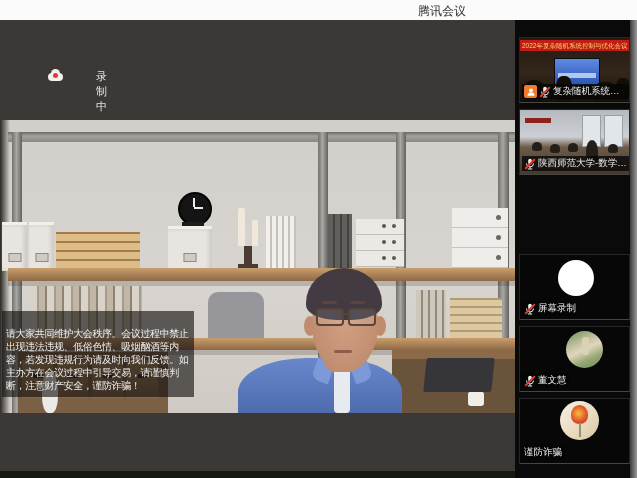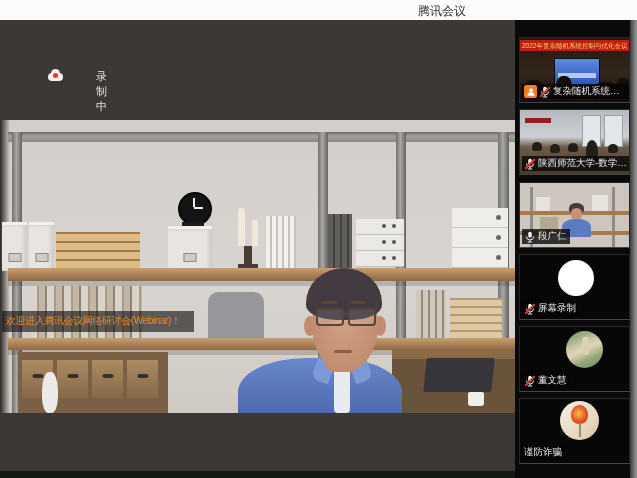--- a/index.html
+++ b/index.html
@@ -228,21 +228,22 @@
       <div class="brow" style="left:322px;"></div>
       <div class="brow" style="left:350px;"></div>
       <div class="lens" style="left:316px;"></div>
       <div class="lens" style="left:348px;"></div>
       <div class="bridge"></div>
       <div class="mouth"></div>
     </div>
   </div>
 
   <div class="abs announce">
-    <span class="a-title">欢迎进入腾讯会议网络研讨会(Webinar)！</span><br>
+    <br>
+    <span>请大家共同维护大会秩序。会议过程中禁止出现违法违规、低俗色情、吸烟酗酒等内容，若发现违规行为请及时向我们反馈。如主办方在会议过程中引导交易，请谨慎判断，注意财产安全，谨防诈骗！</span>
   </div>
 
 </div>
 
 <div class="abs bottom-strip"></div>
 
 <div class="abs sidebar">
 
   <div class="abs tile" style="top:17px;">
     <div class="art art-room1">
@@ -289,45 +290,20 @@
           <rect x="4.2" y="0.8" width="3.6" height="6" rx="1.8" fill="#f0f0f0"></rect>
           <path d="M2.5 5.5a3.5 3.5 0 0 0 7 0" fill="none" stroke="#f0f0f0" stroke-width="1"></path>
           <line x1="6" y1="9" x2="6" y2="10.6" stroke="#f0f0f0" stroke-width="1"></line>
           <line x1="3.8" y1="11" x2="8.2" y2="11" stroke="#f0f0f0" stroke-width="1"></line>
         </svg>
       </span>
       <span class="nm">陕西师范大学-数学与统...</span>
     </div>
   </div>
 
-  <div class="abs tile" style="top:162px;">
-    <div class="art art-speaker">
-      <div class="mini-post" style="left:10px;"></div>
-      <div class="mini-post" style="left:92px;"></div>
-      <div class="wood-line" style="top:28px;"></div>
-      <div class="wood-line" style="top:48px;"></div>
-      <div class="mini-item" style="left:16px;top:14px;width:14px;height:14px;"></div>
-      <div class="mini-item" style="left:72px;top:12px;width:16px;height:16px;"></div>
-      <div class="mini-item" style="left:20px;top:34px;width:18px;height:14px;background:#b3a892;"></div>
-      <div class="mini-hair"></div>
-      <div class="mini-face"></div>
-      <div class="mini-shirt"></div>
-    </div>
-    <div class="label">
-      <span class="mic-wrap">
-        <svg width="12" height="12" viewBox="0 0 12 12">
-          <rect x="4.2" y="0.8" width="3.6" height="6" rx="1.8" fill="#f0f0f0"></rect>
-          <path d="M2.5 5.5a3.5 3.5 0 0 0 7 0" fill="none" stroke="#f0f0f0" stroke-width="1"></path>
-          <line x1="6" y1="9" x2="6" y2="10.6" stroke="#f0f0f0" stroke-width="1"></line>
-          <line x1="3.8" y1="11" x2="8.2" y2="11" stroke="#f0f0f0" stroke-width="1"></line>
-        </svg>
-      </span>
-      <span class="nm">段广仁</span>
-    </div>
-  </div>
 
   <div class="abs tile" style="top:234px;">
     <div class="art art-dark">
       <div class="circle avatar-blank"></div>
     </div>
     <div class="label">
       <span class="mic-wrap muted">
         <svg width="12" height="12" viewBox="0 0 12 12">
           <rect x="4.2" y="0.8" width="3.6" height="6" rx="1.8" fill="#f0f0f0"></rect>
           <path d="M2.5 5.5a3.5 3.5 0 0 0 7 0" fill="none" stroke="#f0f0f0" stroke-width="1"></path>

